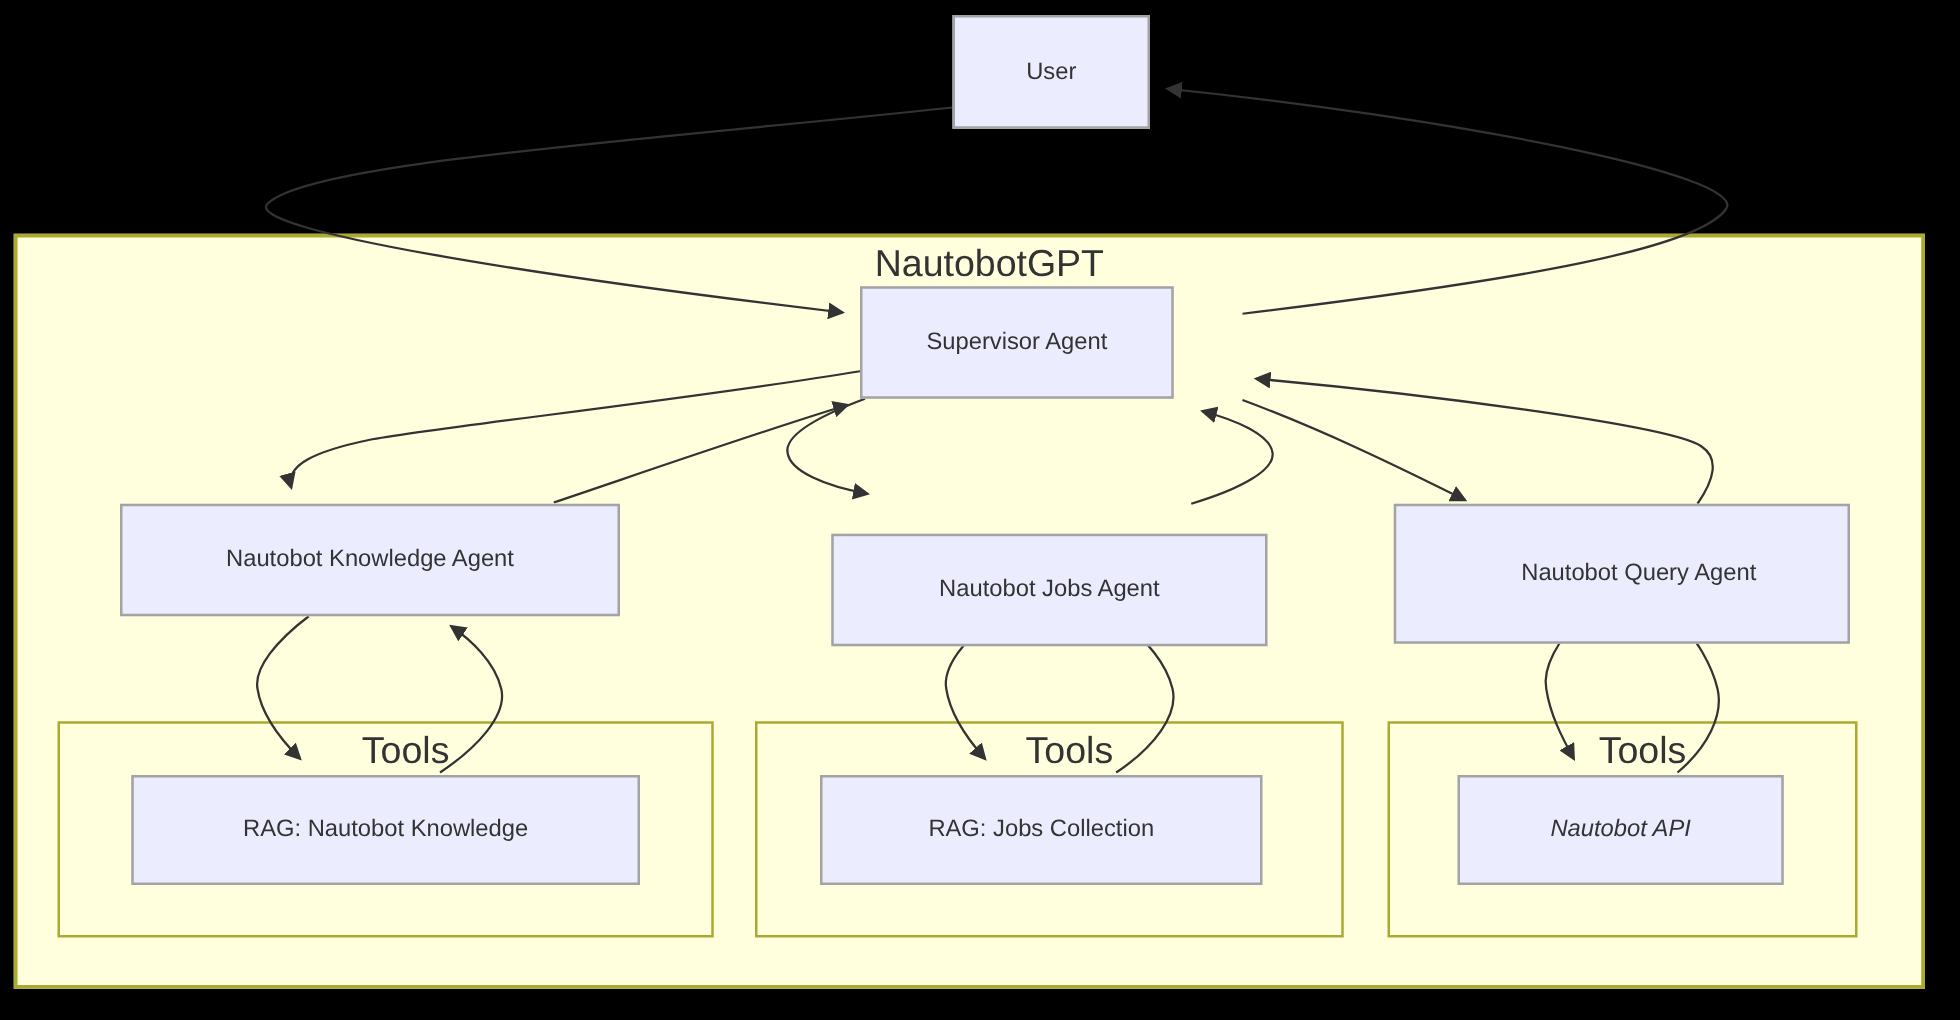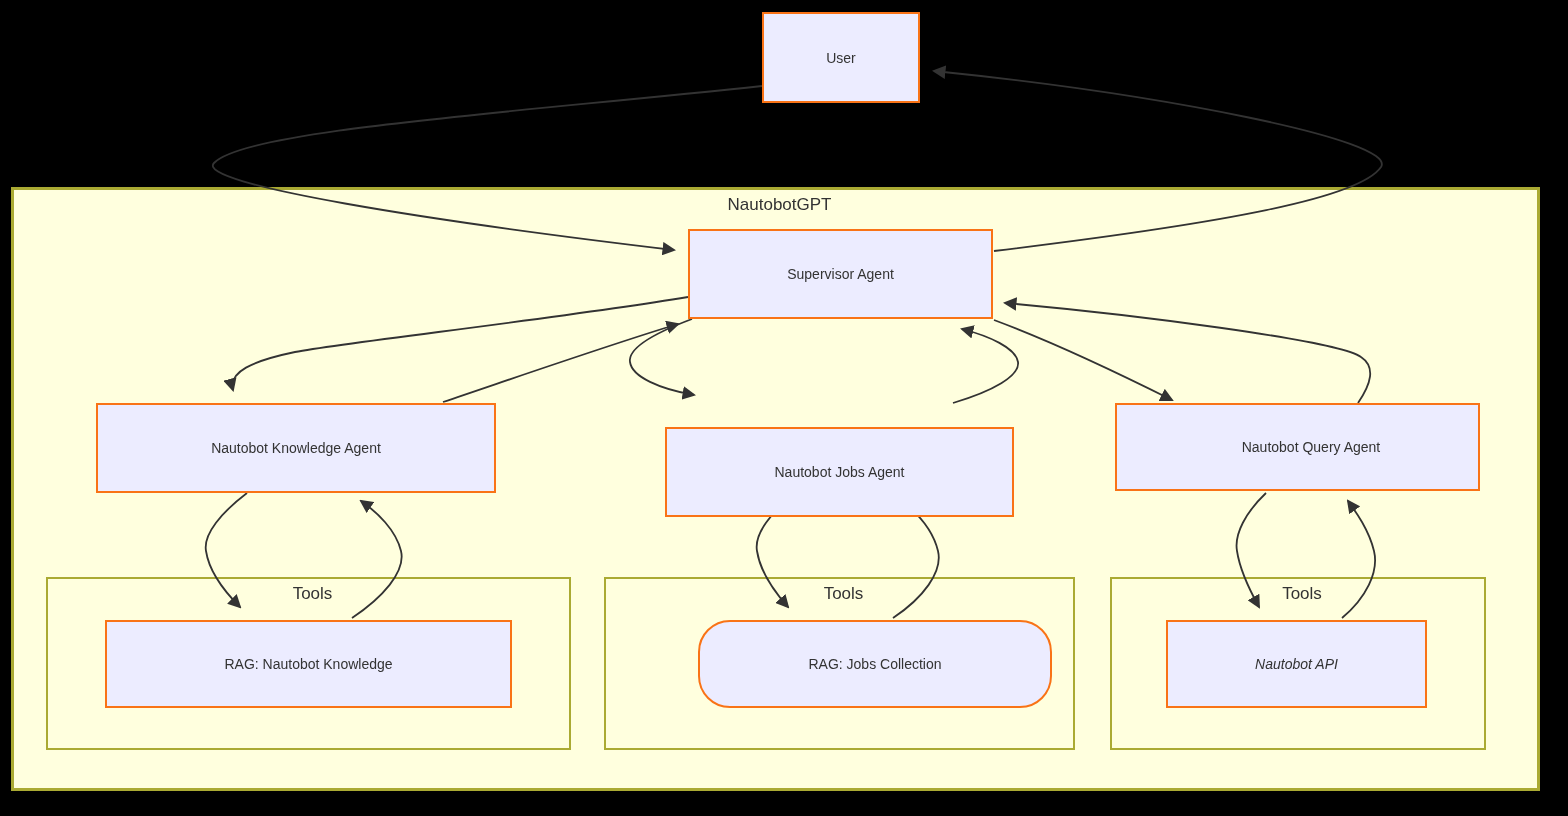--- a/index.html
+++ b/index.html
@@ -19,52 +19,52 @@
   .cluster {
     position: absolute;
     background: #FFFFDE;
     border: 2px solid #AAAA33;
     box-sizing: border-box;
   }
   .cluster.outer { border-width: 3px; }
   .cluster-label {
     position: absolute;
     top: 5px;
-    left: 4px;
+    left: 16px;
     width: 100%;
     text-align: center;
-    font-size: 17px;
+    font-size: 30px;
     color: #333333;
   }
   .edges {
     position: absolute;
     left: 0;
     top: 0;
     pointer-events: none;
   }
   .node {
     position: absolute;
     background: #ECECFF;
-    border: 2px solid #f97316;
+    border: 2px solid #a3a3a3;
     box-sizing: border-box;
     display: flex;
     align-items: center;
     justify-content: center;
     text-align: center;
-    font-size: 14px;
+    font-size: 19px;
     color: #333333;
   }
   
   .node-user        { left: 762px; top: 12px;  width: 158px; height: 91px; border-width: 2.5px; }
-  .node-supervisor  { left: 688px; top: 229px; width: 305px; height: 90px; }
+  .node-supervisor  { left: 688px; top: 229px; width: 251px; height: 90px; }
   .node-knowledge   { left: 96px;  top: 403px; width: 400px; height: 90px; }
   .node-jobs        { left: 665px; top: 403px; width: 349px; height: 90px; margin-top: 24px; }
-  .node-query       { left: 1115px;top: 403px; width: 365px; height: 88px; padding-left: 27px; }
+  .node-query       { left: 1115px;top: 403px; width: 365px; height: 112px; padding-left: 27px; }
   .node-rag-nautobot{ left: 105px; top: 620px; width: 407px; height: 88px; }
-  .node-rag-jobs    { left: 698px; top: 620px; width: 354px; height: 88px; border-radius: 32px; }
+  .node-rag-jobs    { left: 656px; top: 620px; width: 354px; height: 88px; }
   .node-api         { left: 1166px;top: 620px; width: 261px; height: 88px; font-style: italic; }
 
   .cluster-outer    { left: 11px;  top: 187px; width: 1529px; height: 604px; }
   .cluster-tools-1  { left: 46px;  top: 577px; width: 525px;  height: 173px; }
   .cluster-tools-2  { left: 604px; top: 577px; width: 471px;  height: 173px; }
   .cluster-tools-3  { left: 1110px;top: 577px; width: 376px;  height: 173px; }
 </style>
 </head>
 <body>
 

